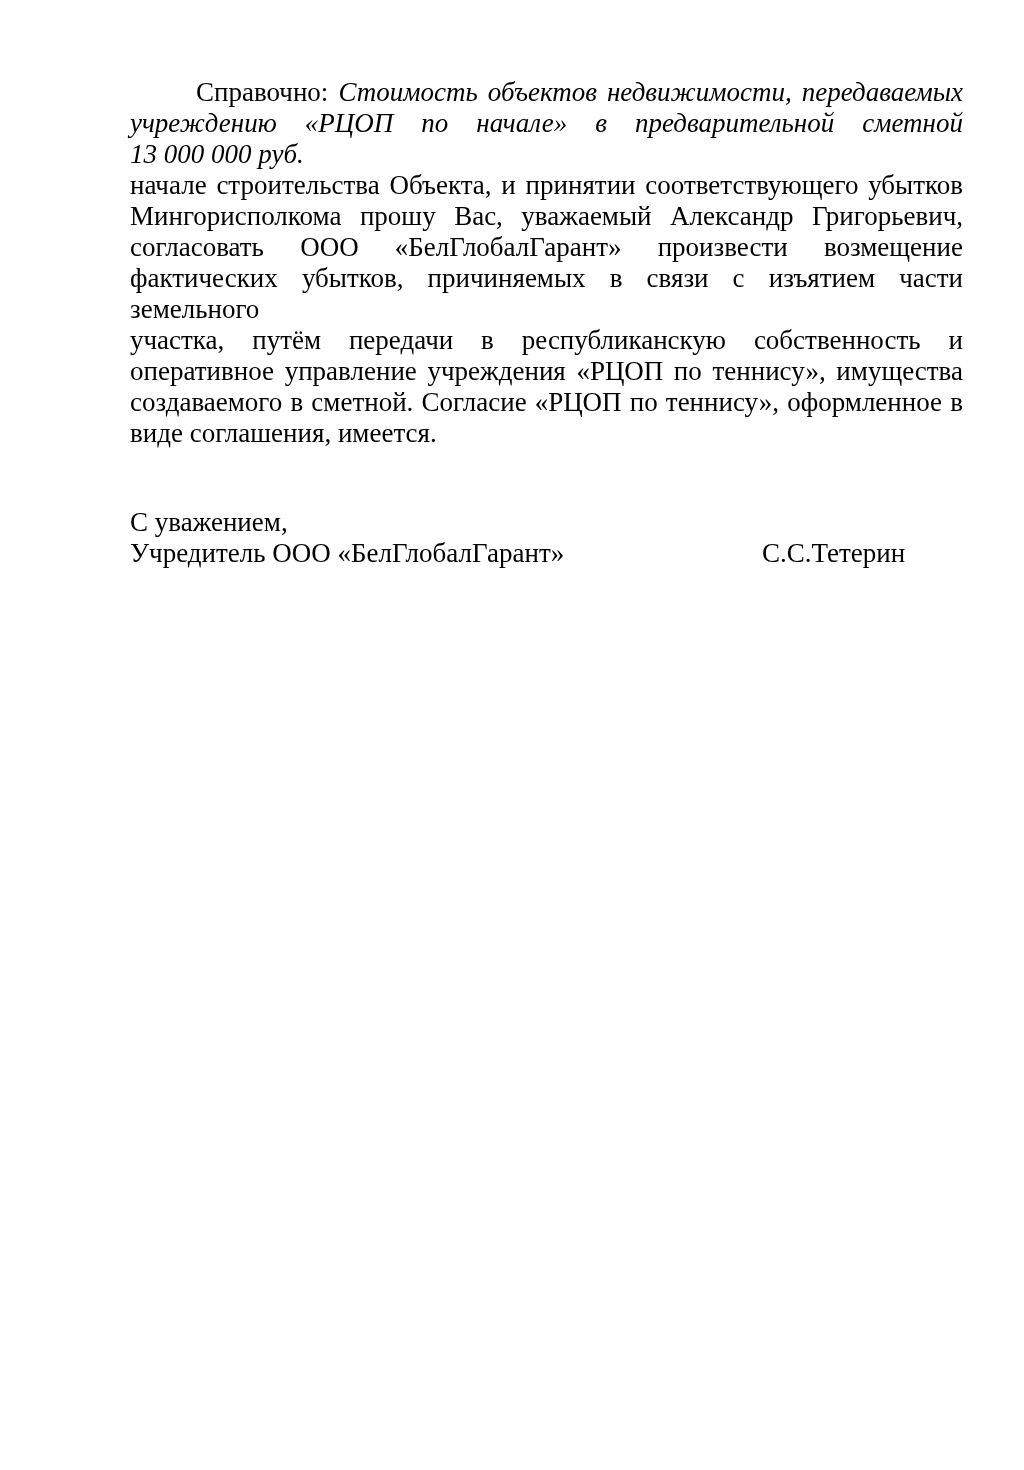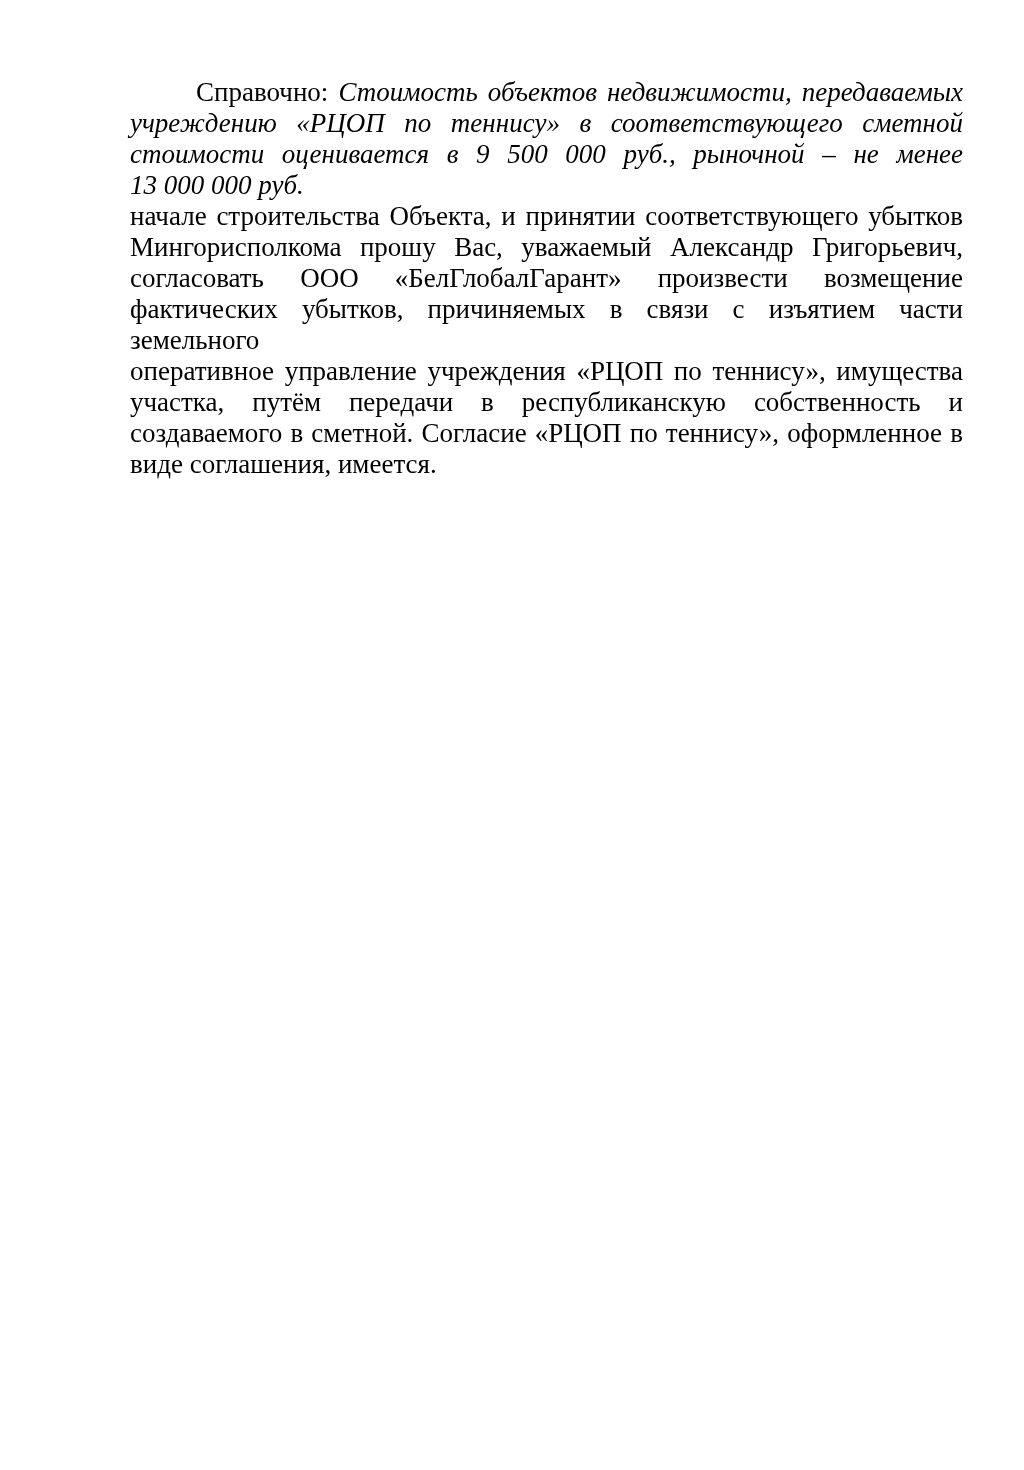--- a/index.html
+++ b/index.html
@@ -56,31 +56,37 @@
   }
 </style>
 </head>
 <body>
 
 <div class="page">
   <div class="content">
 
     <div class="para">
       <div class="line indent"><span>Справочно:</span> <span class="italic">Стоимость объектов недвижимости, передаваемых</span></div>
-      <div class="line italic">учреждению «РЦОП по теннису» в соответствующего сметной</div>
-      <div class="line italic">стоимости оценивается в 9 500 000 руб., рыночной – не менее</div>
+      <div class="line italic">учреждению «РЦОП по начале» в предварительной сметной</div>
       <div class="line italic para-end">13 000 000 руб.</div>
     </div>
 
     <div class="para">
       <div class="line">начале строительства Объекта, и принятии соответствующего убытков</div>
       <div class="line">Мингорисполкома прошу Вас, уважаемый Александр Григорьевич,</div>
       <div class="line">согласовать ООО «БелГлобалГарант» произвести возмещение</div>
       <div class="line">фактических убытков, причиняемых в связи с изъятием части земельного</div>
+      <div class="line">участка, путём передачи в республиканскую собственность и</div>
       <div class="line">оперативное управление учреждения «РЦОП по теннису», имущества</div>
-      <div class="line">участка, путём передачи в республиканскую собственность и</div>
       <div class="line">создаваемого в сметной. Согласие «РЦОП по теннису», оформленное в</div>
       <div class="line para-end">виде соглашения, имеется.</div>
     </div>
 
+    <div class="closing">
+      <div class="line para-end">С уважением,</div>
+      <div class="sig-row">
+        <span>Учредитель ООО «БелГлобалГарант»</span>
+        <span class="sig-name">С.С.Тетерин</span>
+      </div>
+    </div>
 
   </div>
 </div>
 
 </body></html>

